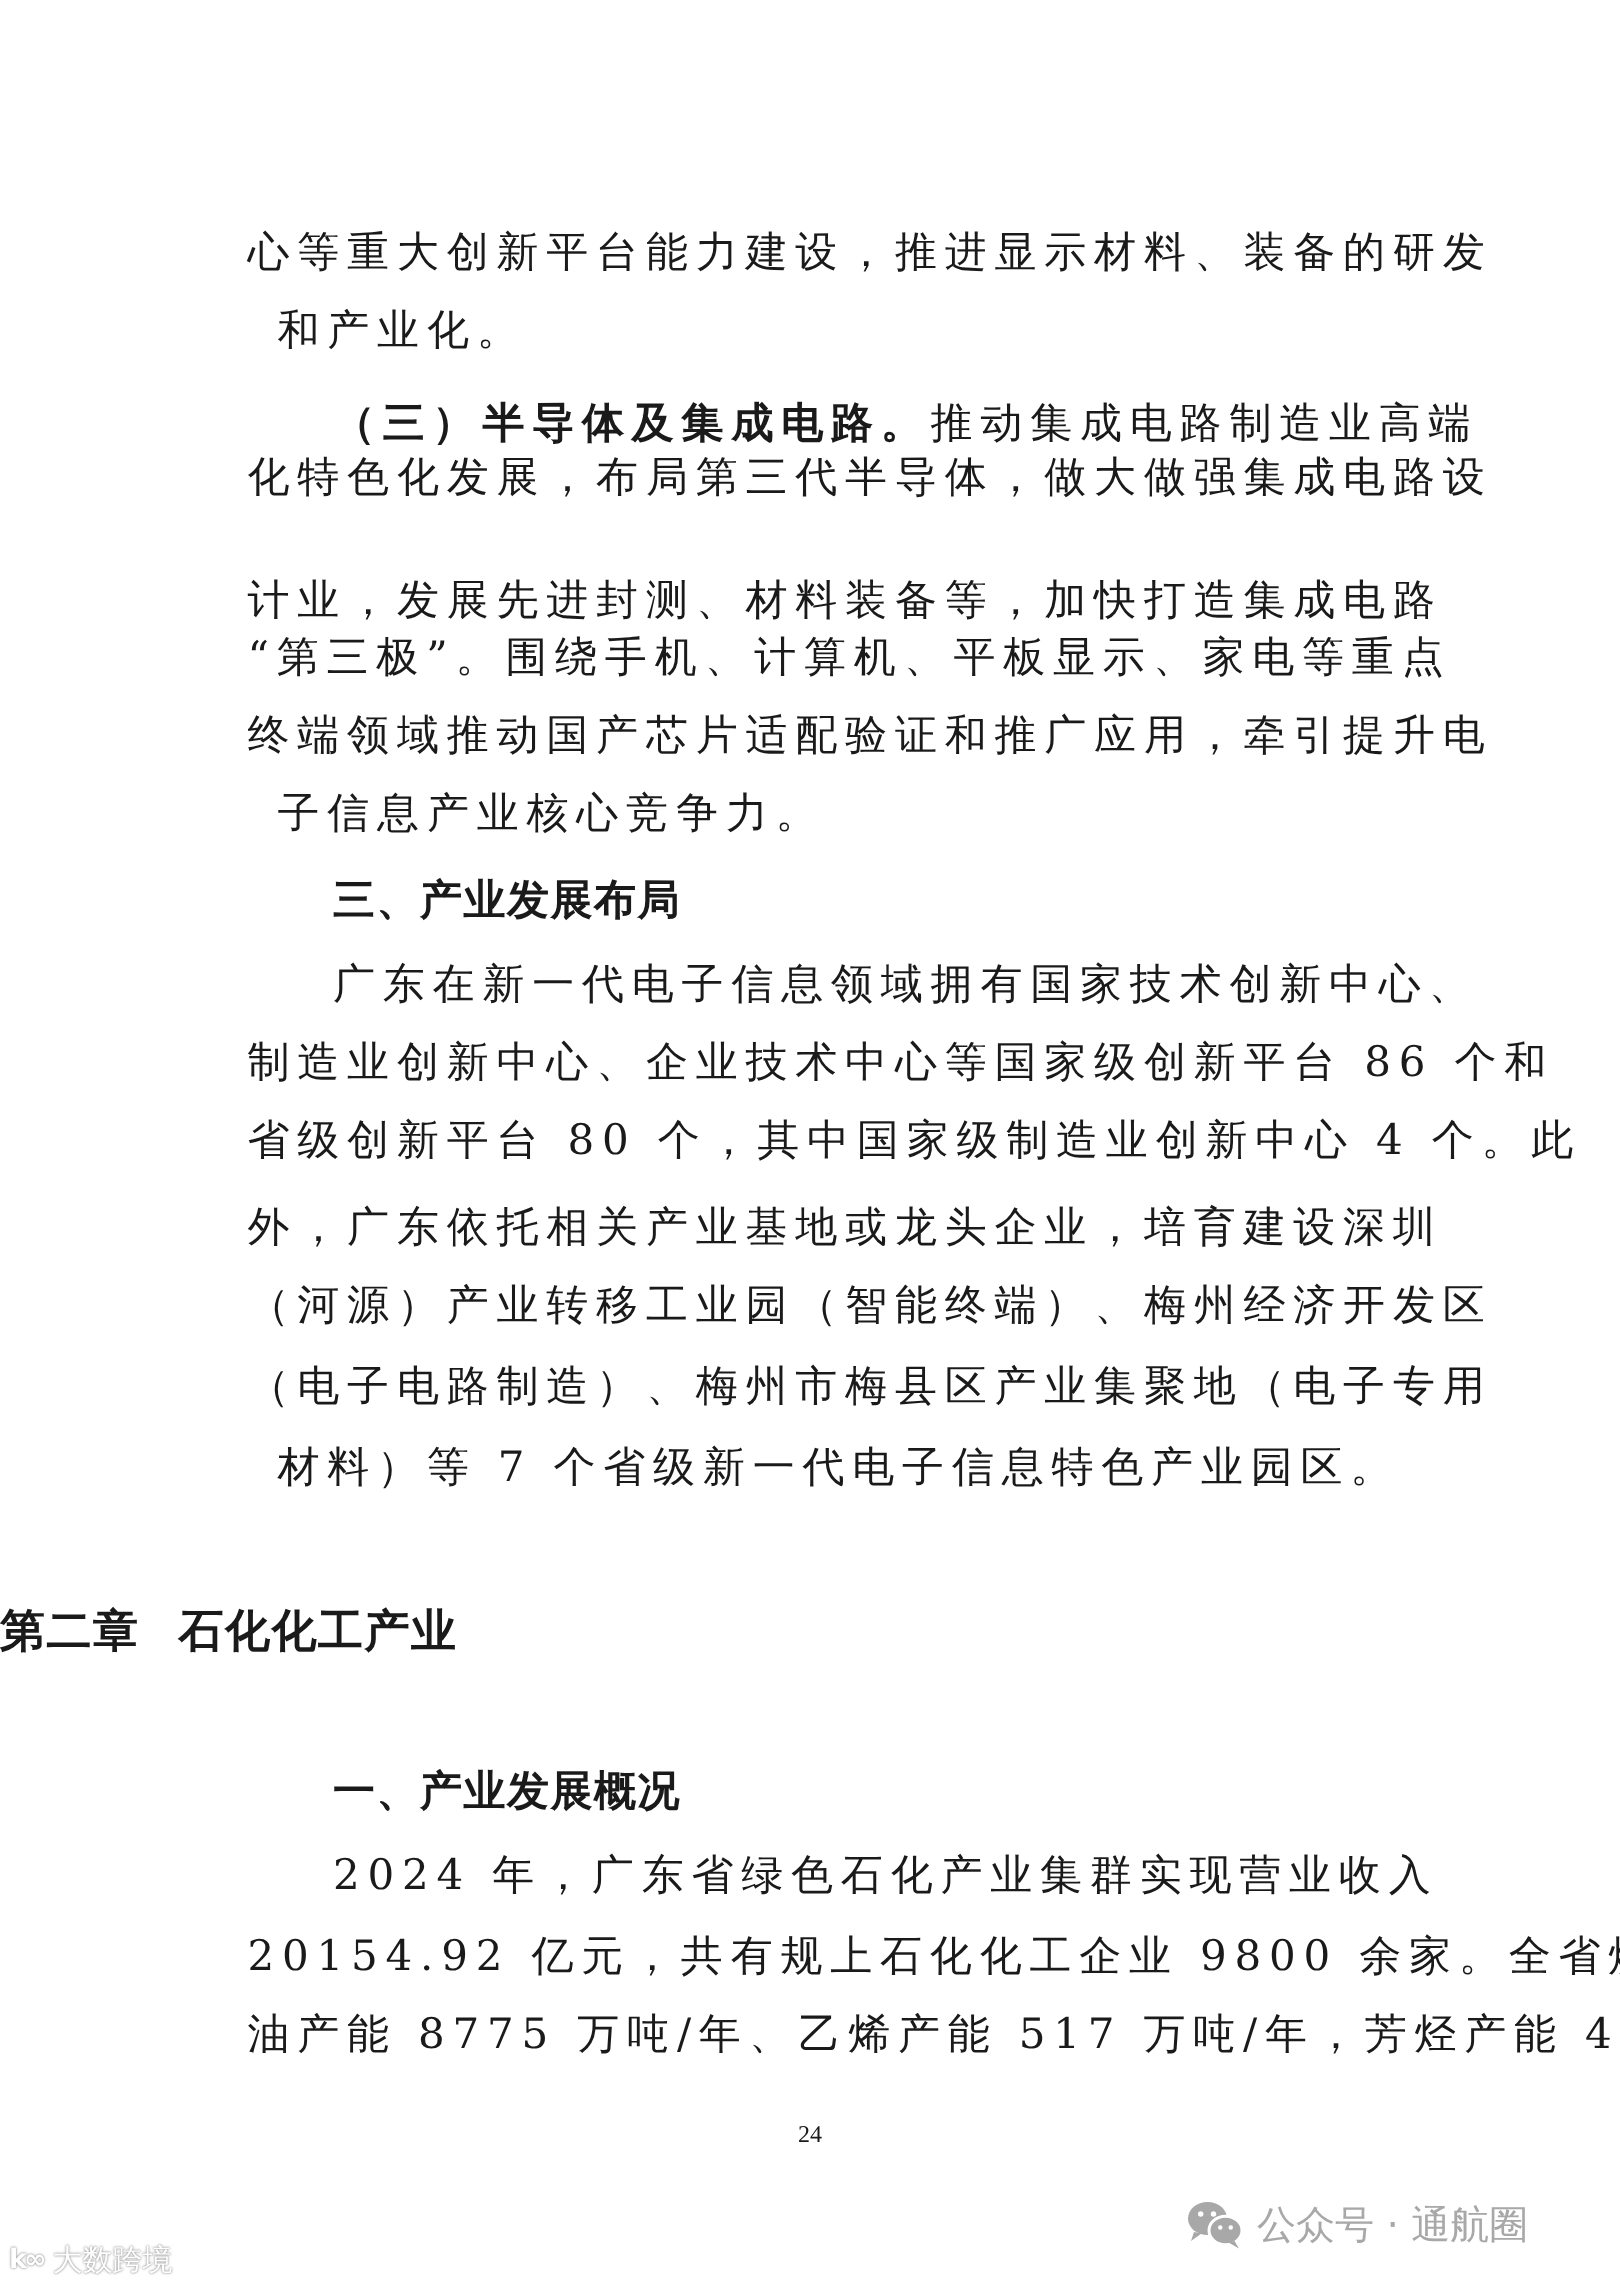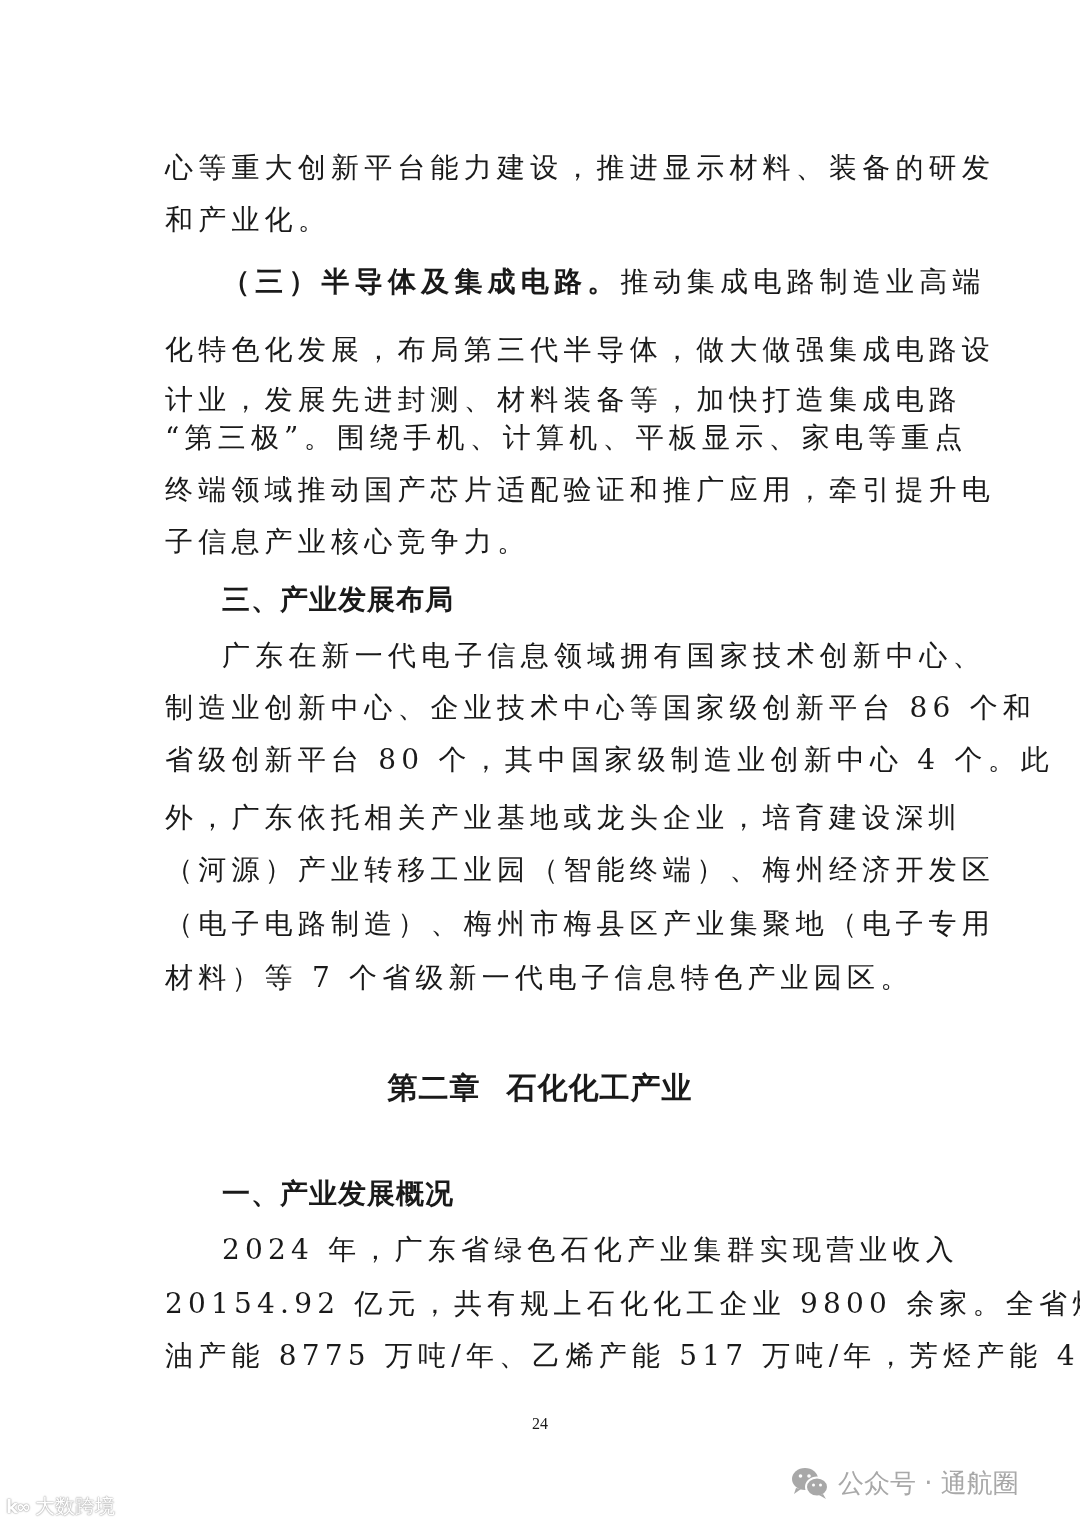--- a/index.html
+++ b/index.html
@@ -26,35 +26,35 @@
     left: 165px;
     width: 752px;
     font-size: 28px;
     line-height: 40px;
     white-space: nowrap;
     letter-spacing: 5.2px;
     text-align: justify;
     text-align-last: justify;
   }
   .line.indent { left: 222px; width: 695px; }
-  .line.last { text-align-last: left; }
+  .line.last { text-align-last: left; margin-left: 20px; }
   .heading {
     position: absolute;
     left: 222px;
     font-family: "DejaVu Sans", "Liberation Sans", sans-serif;
     font-weight: bold;
     font-size: 28px;
     line-height: 40px;
     letter-spacing: 1px;
   }
   .chapter {
     position: absolute;
     left: 0;
     width: 1080px;
-    text-align: center;
+    text-align: left;
     font-family: "DejaVu Serif", "Liberation Serif", serif;
     font-weight: bold;
     font-size: 30px;
     line-height: 44px;
     letter-spacing: 1px;
   }
   .chapter .gap { display: inline-block; width: 26px; }
   .page-number {
     position: absolute;
     left: 0;
@@ -96,21 +96,21 @@
 </style>
 </head>
 <body>
 
 <div class="page">
 
   <div class="line" style="top:148px">心等重大创新平台能力建设，推进显示材料、装备的研发</div>
   <div class="line last" style="top:200px">和产业化。</div>
 
   <div class="line indent" style="top:262px"><span style="font-weight: bold;">（三）半导体及集成电路。</span><span>推动集成电路制造业高端</span></div>
-  <div class="line" style="top:330px">化特色化发展，布局第三代半导体，做大做强集成电路设</div>
+  <div class="line" style="top:298px">化特色化发展，布局第三代半导体，做大做强集成电路设</div>
   <div class="line" style="top:380px">计业，发展先进封测、材料装备等，加快打造集成电路</div>
   <div class="line" style="top:418px">“第三极”。围绕手机、计算机、平板显示、家电等重点</div>
   <div class="line" style="top:470px">终端领域推动国产芯片适配验证和推广应用，牵引提升电</div>
   <div class="line last" style="top:522px">子信息产业核心竞争力。</div>
 
   <div class="heading" style="top:580px">三、产业发展布局</div>
 
   <div class="line indent" style="top:636px">广东在新一代电子信息领域拥有国家技术创新中心、</div>
   <div class="line" style="top:688px">制造业创新中心、企业技术中心等国家级创新平台 86 个和</div>
   <div class="line" style="top:740px">省级创新平台 80 个，其中国家级制造业创新中心 4 个。此</div>

